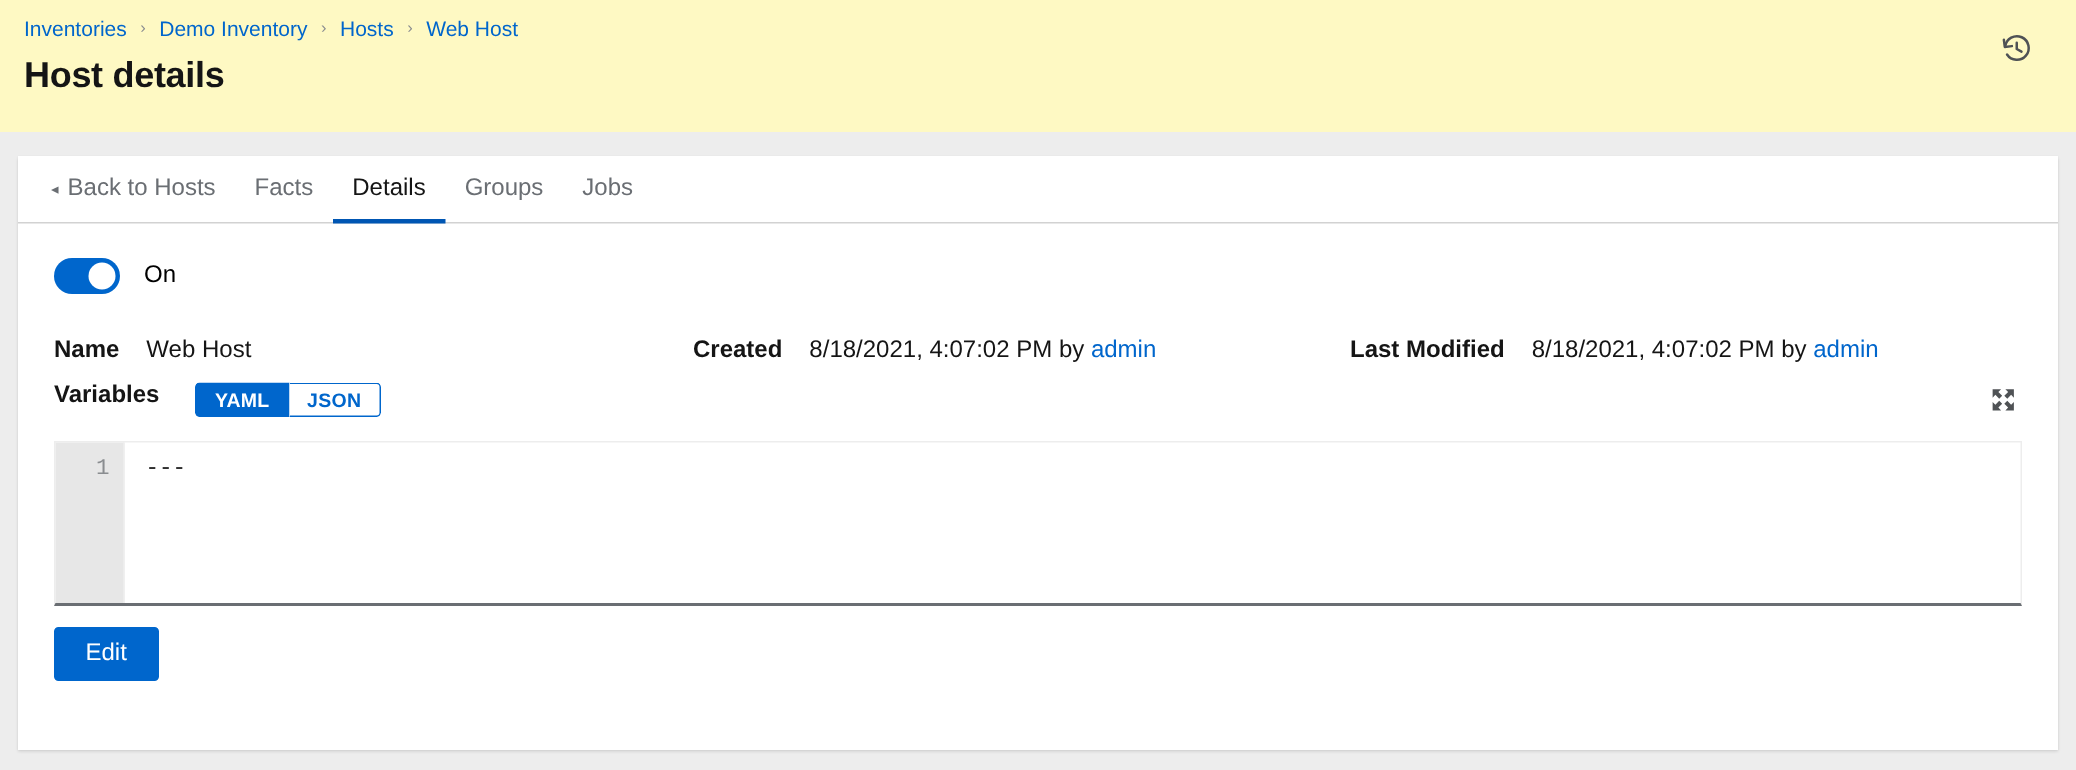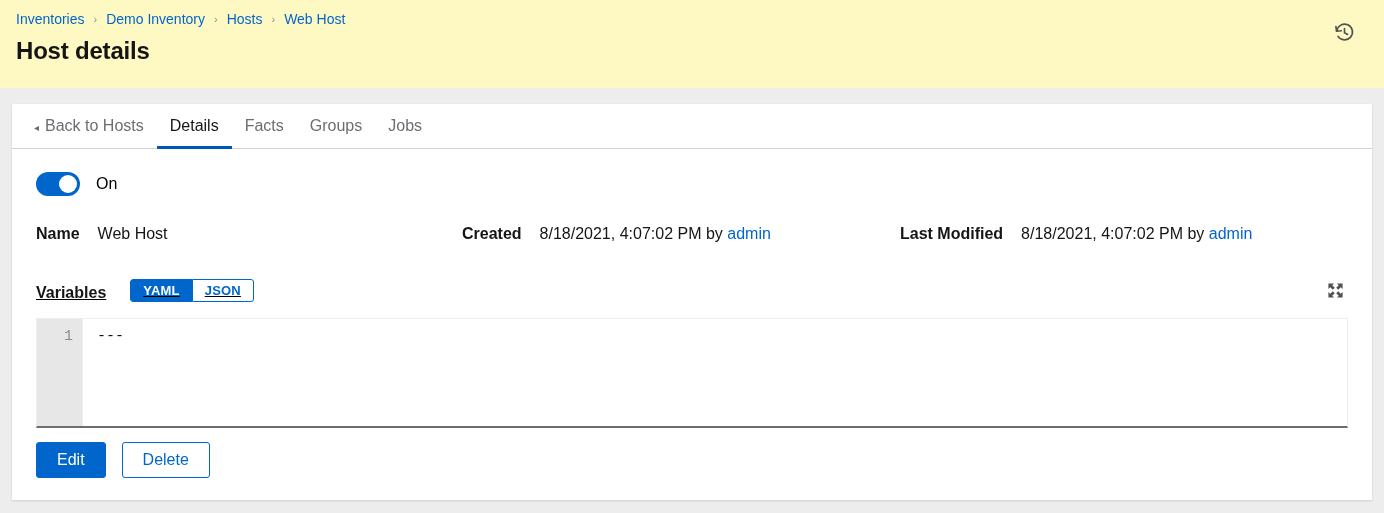--- a/index.html
+++ b/index.html
@@ -100,22 +100,22 @@
   .detail-col { display: flex; align-items: baseline; }
   .detail-col.c1 { width: 426px; }
   .detail-col.c2 { width: 438px; }
   .detail-col.c3 { flex: 1; }
   .dt { font-size: 16px; font-weight: 700; color: #151515; white-space: nowrap; }
   .dd { font-size: 16px; color: #151515; margin-left: 18px; white-space: nowrap; }
   .user-link { color: #06c; text-decoration: none; cursor: pointer; }
 
   
   .vars-row {
-    display: flex; align-items: flex-end;
-    margin-top: 36px; position: relative; text-decoration: underline;
+    display: flex; align-items: flex-start;
+    margin-top: 12px; position: relative;
   }
   .vars-label { font-size: 16px; font-weight: 700; color: #151515; }
   .mode-toggle {
     display: flex; margin-left: 24px;
     border-radius: 3px; overflow: hidden;
   }
   .mode-btn {
     font-family: inherit;
     font-size: 13px; font-weight: 700;
     letter-spacing: 0.2px;
@@ -201,25 +201,25 @@
     </button>
   </div>
 
   <div class="card">
 
     <div class="tabs">
       <button class="tab back">
         <span class="caret">◂</span>
         <span>Back to Hosts</span>
       </button>
+      <button class="tab">
+        <span>Facts</span>
+      </button>
       <button class="tab active">
         <span>Details</span>
-      </button>
-      <button class="tab">
-        <span>Facts</span>
       </button>
       <button class="tab">
         <span>Groups</span>
       </button>
       <button class="tab">
         <span>Jobs</span>
       </button>
     </div>
 
     <div class="card-body">
@@ -262,18 +262,17 @@
         </button>
       </div>
 
       <div class="editor">
         <div class="gutter">1</div>
         <div class="code">---</div>
       </div>
 
       <div class="actions">
         <button class="btn btn-primary">Edit</button>
-        <button class="btn btn-secondary">Delete</button>
       </div>
 
     </div>
   </div>
 </div>
 
 </body></html>

